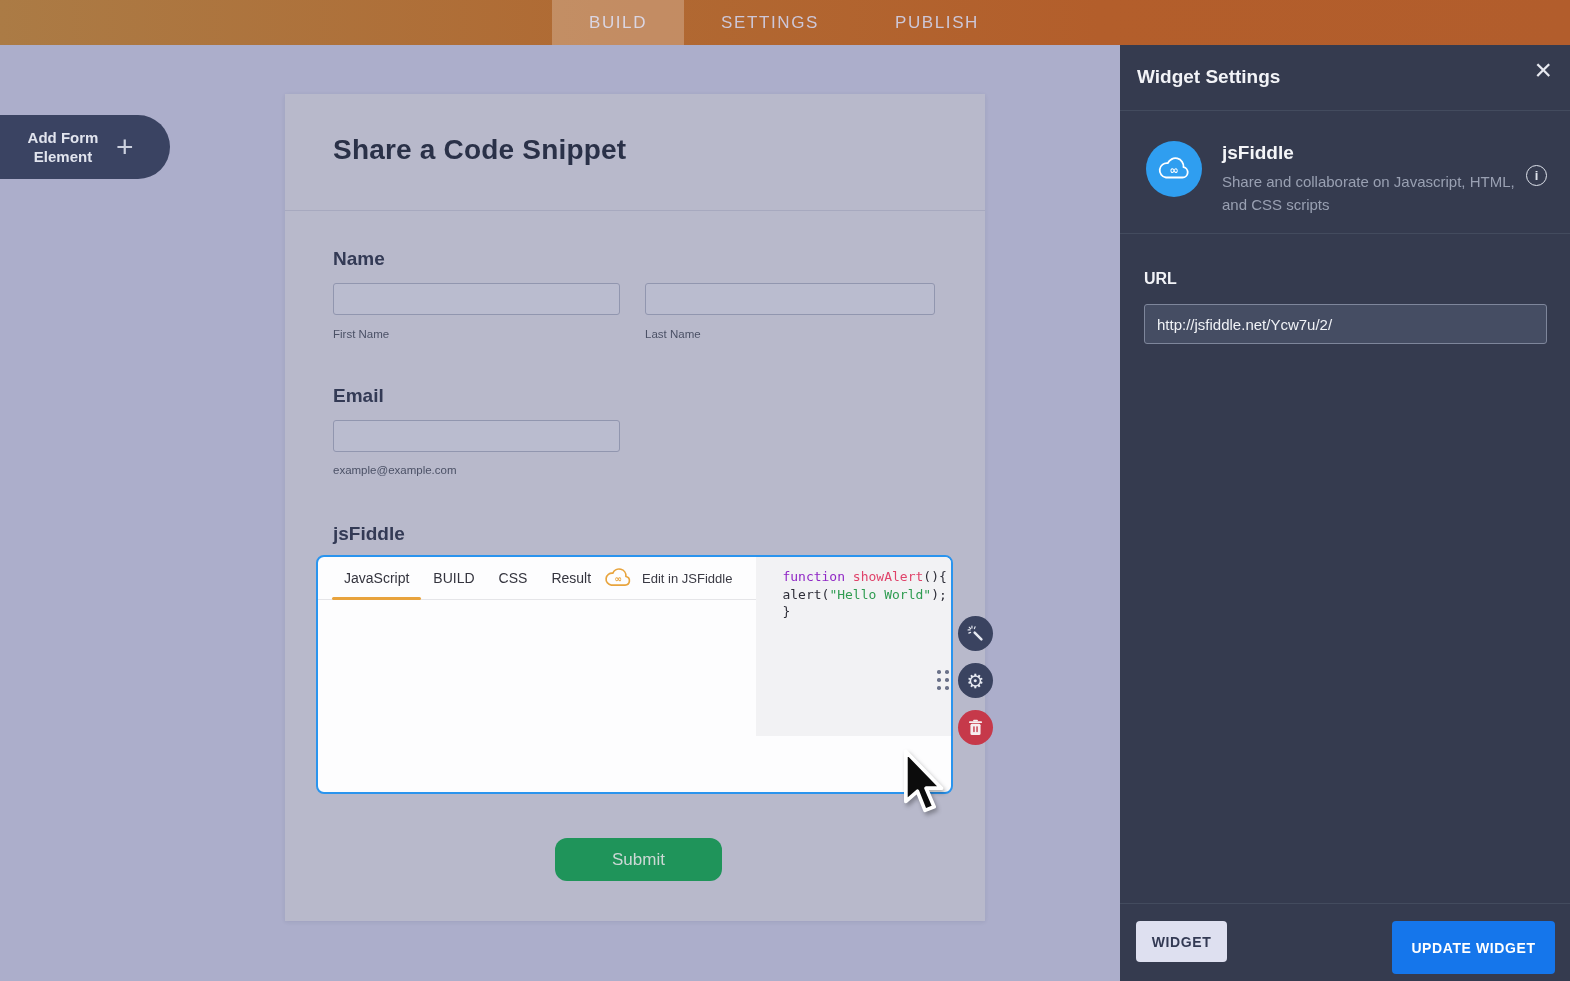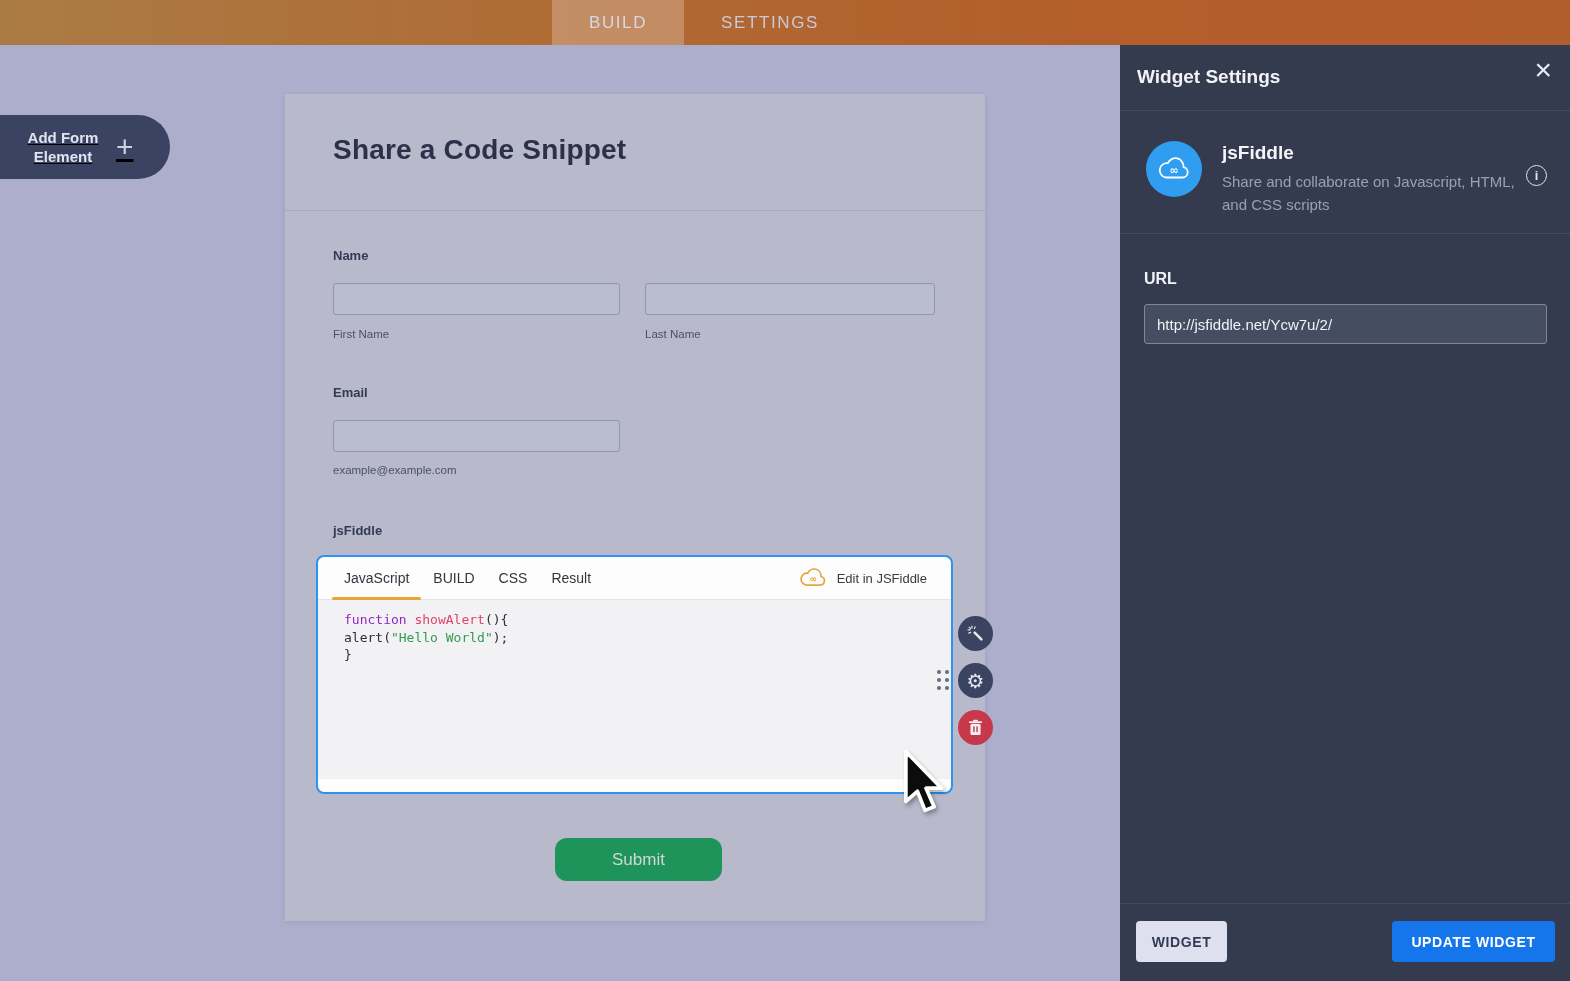--- a/index.html
+++ b/index.html
@@ -10,40 +10,40 @@
   .topbar { position:absolute; left:0; top:0; width:1570px; height:45px;
     background:linear-gradient(90deg,#ab7b45 0%,#b06a33 38%,#b35e2b 70%,#b25d2c 100%); }
   .topbar-tabs { position:absolute; left:552px; top:0; height:45px; display:flex; }
   .top-tab { display:flex; align-items:center; justify-content:center; color:#cdc7d8;
     font-size:17px; letter-spacing:1.6px; cursor:pointer; }
   .top-tab.active { background:rgba(255,255,255,0.24); color:#dad6e3; }
   .w-build { width:132px; } .w-settings { width:172px; } .w-publish { width:162px; }
 
   
   .add-btn { position:absolute; left:0; top:115px; width:170px; height:64px; background:#3a4362;
-    border-radius:0 32px 32px 0; display:flex; align-items:center; cursor:pointer; z-index:5;text-decoration:underline; }
+    border-radius:0 32px 32px 0; display:flex; align-items:center; cursor:pointer; z-index:5; }
   .add-btn-label { width:114px; text-align:center; font-size:15px; font-weight:600;
     line-height:19px; color:#e1e4ee; padding-left:12px; }
   .add-btn-plus { font-size:30px; font-weight:300; color:#ccd1df; margin-left:2px; line-height:30px; }
 
   
   .form-card { position:absolute; left:285px; top:94px; width:700px; height:827px;
     background:#b8b9cb; box-shadow:0 1px 4px rgba(40,45,70,0.10); }
   .form-title { position:absolute; left:48px; top:40px; font-size:28px; font-weight:700;
     color:#2a3148; letter-spacing:0.2px; }
   .title-divider { position:absolute; left:0; top:116px; width:700px; height:1px; background:#a7a9bf; }
-  .field-label { position:absolute; font-size:13px; font-weight:700; color:#333a55; }
+  .field-label { position:absolute; font-size:19px; font-weight:700; color:#333a55; }
   .text-input { position:absolute; height:32px; background:#babccf; border:1px solid #9196af;
     border-radius:3px; }
   .sublabel { position:absolute; font-size:11.5px; color:#4b5166; }
 
   
   .widget-box { position:absolute; left:31px; top:461px; width:637px; height:239px;
     background:#fdfdfe; border:2px solid #2a94ee; border-radius:8px; display:flex;
-    flex-direction:column; overflow:hidden; }
+    flex-direction:row; overflow:hidden; }
   .widget-header { height:43px; flex:none; display:flex; align-items:center;
     border-bottom:1px solid #e5e5e8; padding:0 14px; }
   .jtab { font-size:14px; color:#34343e; padding:0 12px; height:100%; display:flex;
     align-items:center; position:relative; cursor:pointer; }
   .jtab.active::after { content:""; position:absolute; left:0; right:0; bottom:-1px;
     height:3px; background:#e8a33d; border-radius:2px; }
   .edit-link { margin-left:auto; display:flex; align-items:center; gap:9px; color:#3a3a44;
     font-size:13px; padding-right:10px; cursor:pointer; }
   .code-area { flex:none; height:179px; background:#f2f2f4; padding:11px 20px 0 26px;
     font-family:"DejaVu Sans Mono", monospace; font-size:13px; line-height:17.5px; color:#2e2e38; }
@@ -85,33 +85,34 @@
   .wi-info-icon { position:absolute; left:406px; top:120px; width:21px; height:21px;
     border:1.5px solid #dfe3ec; border-radius:50%; color:#dfe3ec; font-size:13px; font-weight:700;
     display:flex; align-items:center; justify-content:center; cursor:pointer; }
   .url-label { position:absolute; left:24px; top:225px; font-size:16px; font-weight:700; color:#f2f3f7; }
   .url-input { position:absolute; left:24px; top:259px; width:403px; height:40px; background:#454d63;
     border:1px solid #7e869b; border-radius:3px; color:#f0f2f6; font-size:15px;
     font-family:"Liberation Sans", sans-serif; padding:0 12px; }
   .close-btn { position:absolute; left:16px; top:876px; width:91px; height:41px; background:#dee0f0;
     border-radius:4px; color:#333a54; font-size:14px; font-weight:700; letter-spacing:0.6px;
     display:flex; align-items:center; justify-content:center; cursor:pointer; }
-  .update-btn { position:absolute; left:272px; top:876px; width:163px; height:41px; background:#1576eb;
+  .update-btn { position:absolute; left:272px; top:876px; width:163px; height:53px; background:#1576eb;
     border-radius:4px; color:#ffffff; font-size:14px; font-weight:700; letter-spacing:0.6px;
     display:flex; align-items:center; justify-content:center; cursor:pointer; }
 </style>
 </head>
 <body>
 
 <div class="screen">
 
   <div class="topbar">
     <div class="topbar-tabs">
       <div class="top-tab w-build active">BUILD</div>
       <div class="top-tab w-settings">SETTINGS</div>
+      <div class="top-tab w-publish">PUBLISH</div>
     </div>
   </div>
 
   <div class="add-btn">
     <div class="add-btn-label">Add Form Element</div>
     <div class="add-btn-plus">+</div>
   </div>
 
   <div class="form-card">
     <div class="form-title">Share a Code Snippet</div>

